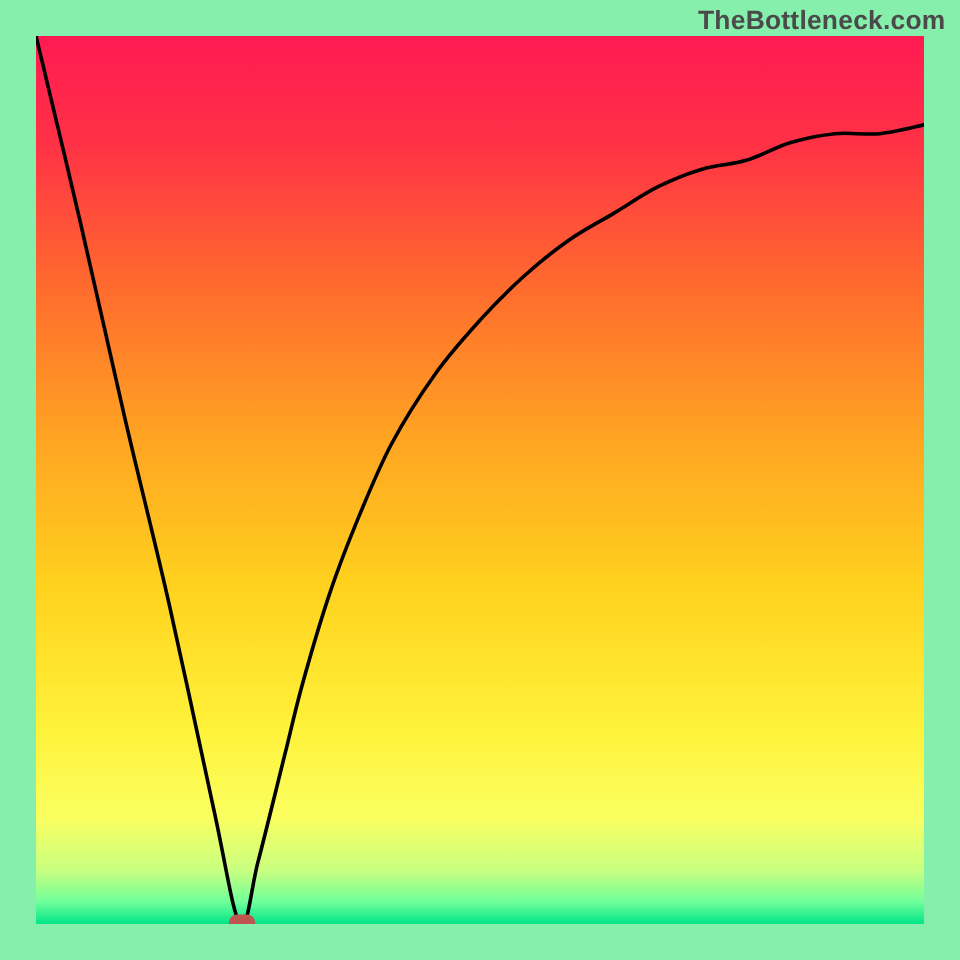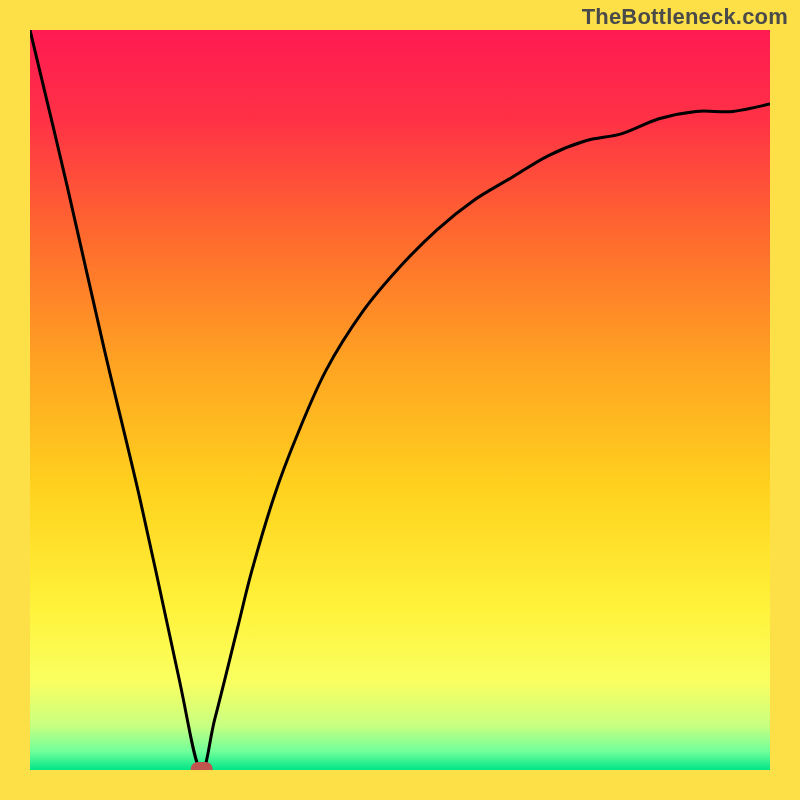--- a/index.html
+++ b/index.html
@@ -8,21 +8,21 @@
     width: 800px;
     height: 800px;
     overflow: hidden;
     background: #000;
     font-family: Arial, Helvetica, sans-serif;
   }
   .outer {
     position: relative;
     width: 800px;
     height: 800px;
-    background: #fde047;
+    background: #86efac;
   }
   .watermark {
     position: absolute;
     top: 4px;
     right: 12px;
     color: #4a4a4a;
     font-size: 22px;
     font-weight: 600;
     letter-spacing: 0.2px;
     z-index: 50;

